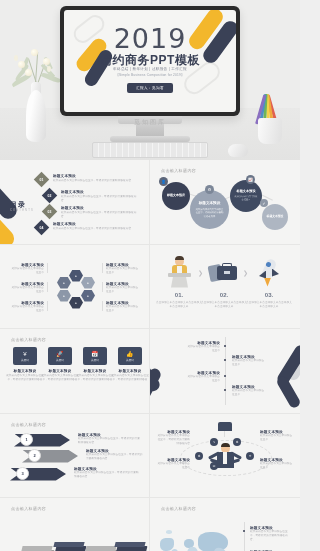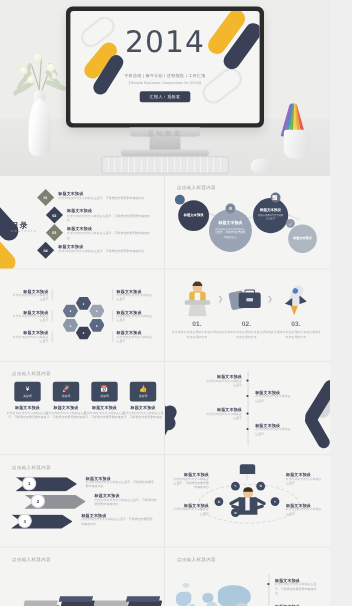--- a/index.html
+++ b/index.html
@@ -139,21 +139,22 @@
     </div>
 
     <div class="monitor">
       <div class="screen">
         <div class="ring" style="left:8px;top:10px;width:30px;height:14px;transform:rotate(-38deg);"></div>
         <div class="ring" style="left:118px;top:58px;width:36px;height:16px;transform:rotate(-38deg);"></div>
         <div class="blob y" style="left:20px;top:26px;width:15px;height:38px;transform:rotate(40deg);border-radius:8px;"></div>
         <div class="blob n" style="left:28px;top:38px;width:13px;height:40px;transform:rotate(32deg);border-radius:7px;"></div>
         <div class="blob y" style="right:22px;top:-4px;width:16px;height:46px;transform:rotate(36deg);border-radius:8px;"></div>
         <div class="blob n" style="right:8px;top:8px;width:15px;height:48px;transform:rotate(36deg);border-radius:8px;"></div>
-        <div class="year">2014</div>
+        <div class="year">2019</div>
+        <div class="ttl">简约商务PPT模板</div>
         <div class="sub1">年终总结 | 新年计划 | 述职报告 | 工作汇报</div>
         <div class="sub2">【Simple Business Composition for 2019】</div>
         <div class="pillbtn">汇报人：觅知君</div>
       </div>
     </div>
     <div class="mon-base"></div>
     <div class="mon-neck"></div>
     <div class="mon-foot"></div>
     <div class="watermark">觅知图库</div>
     <div class="keyboard"></div>

